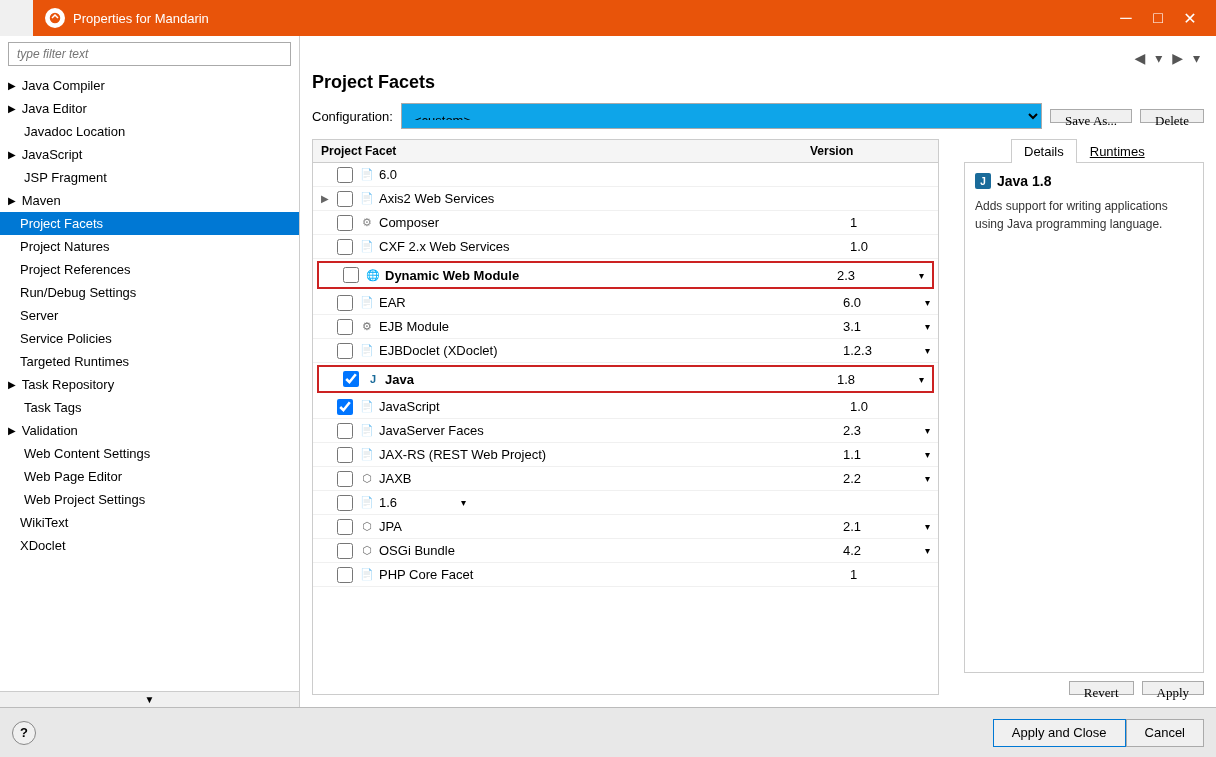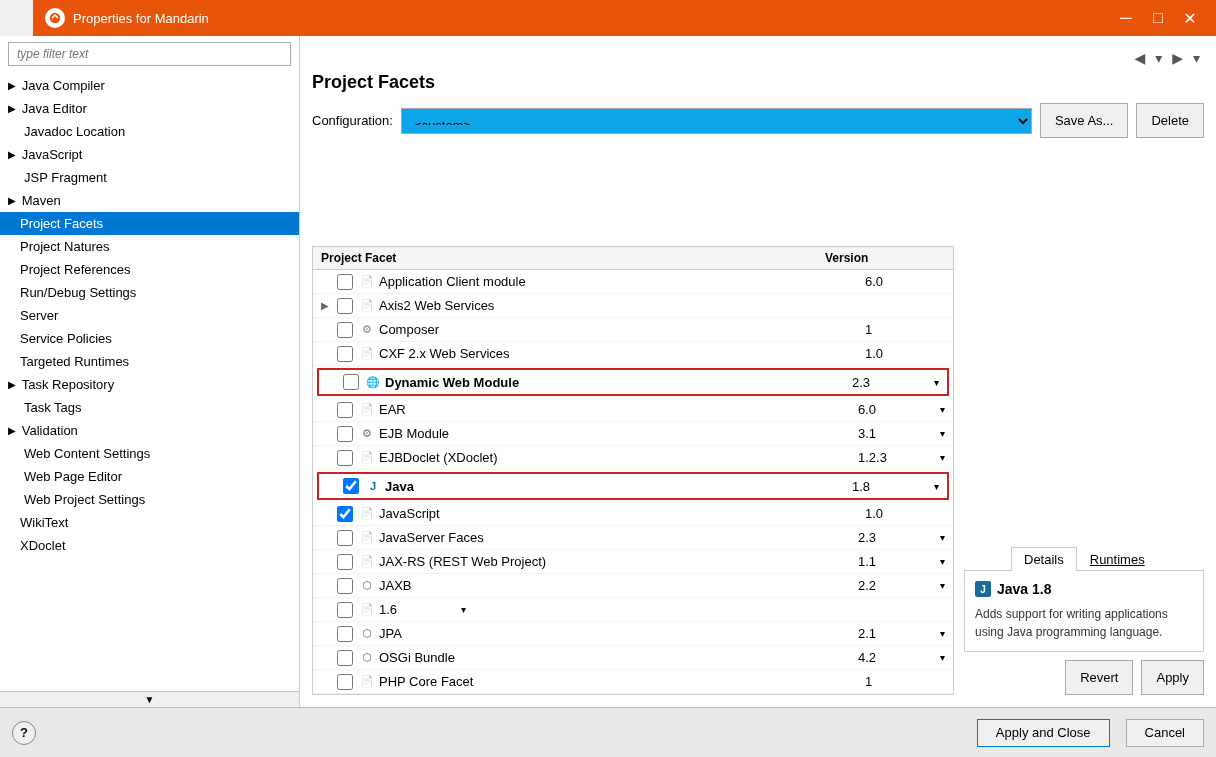--- a/index.html
+++ b/index.html
@@ -92,29 +92,29 @@
       font-size: 13px;
       background: #0ea5e9;
       height: 26px;
     }
     .config-btn {
       padding: 3px 14px;
       border: 1px solid #aaa;
       background: #f0f0f0;
       font-size: 13px;
       cursor: pointer;
-      height: 35px;
+      height: 14px;
+      font-family: Liberation Serif, serif;
     }
 
     .facets-panel {
       display: flex;
       flex: 1;
-      gap: 10px;
+      gap: 25px;
       min-height: 0;
-      align-items: flex-end;
     }
 
     .facets-table-container {
       flex: 1;
       border: 1px solid #ccc;
       display: flex;
       flex-direction: column;
       overflow: hidden;
     }
     .facets-table-header {
@@ -214,21 +214,21 @@
     .bottom-bar {
       height: 50px;
       background: #e8e8e8;
       border-top: 1px solid #bbb;
       display: flex;
       align-items: center;
       padding: 0 12px;
       gap: 8px;
     }
     .footer-left { flex: 1; }
-    .footer-right { display: flex; gap: 16px; }
+    .footer-right { display: flex; gap: 0; }
 
     .help-btn { 
       width: 24px; height: 24px; border-radius: 50%; 
       border: 1px solid #888; background: #f0f0f0;
       display: flex; align-items: center; justify-content: center;
       font-size: 13px; cursor: pointer; font-weight: bold;
     }
 
     .icon-page { color: #4a7abc; }
     .icon-settings { color: #888; }
@@ -375,21 +375,20 @@
           <div class="facets-table-header">
             <span class="facets-col-name">Project Facet</span>
             <span class="facets-col-version">Version</span>
           </div>
           <div class="facets-table-body">
 
             <div class="facet-row">
               <span class="facet-expand"></span>
               <input type="checkbox" class="facet-checkbox" style="">
               <span class="facet-icon icon-page">📄</span>
-              <span class="facet-name">Application Client module</span>
               <span class="facet-version">6.0</span>
             </div>
 
             <div class="facet-row">
               <span class="facet-expand">▶</span>
               <input type="checkbox" class="facet-checkbox" style="">
               <span class="facet-icon icon-page">📄</span>
               <span class="facet-name">Axis2 Web Services</span>
               <span class="facet-version"></span>
             </div>

